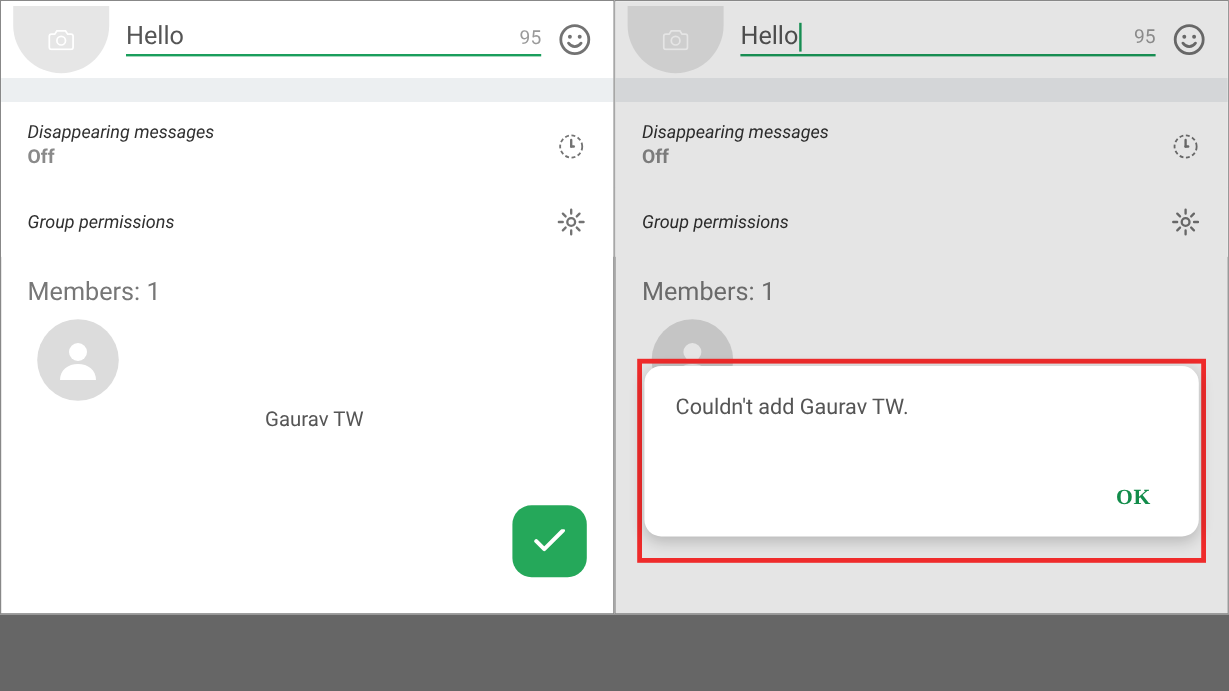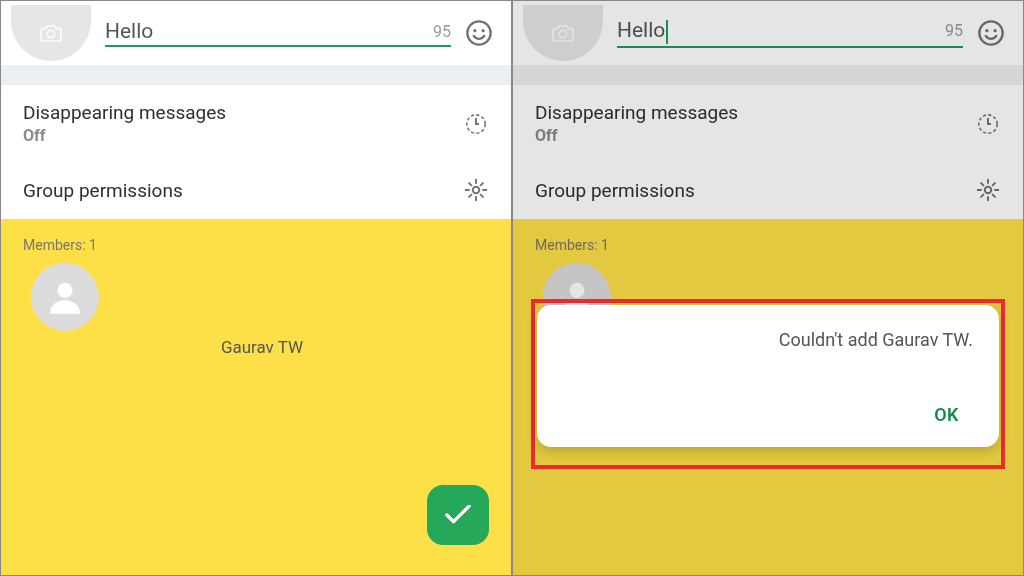--- a/index.html
+++ b/index.html
@@ -1,44 +1,44 @@
 <!DOCTYPE html>
 <html><head>
   <meta charset="utf-8">
   <style>
     * { box-sizing: border-box; margin: 0; padding: 0; }
     body { font-family: -apple-system, BlinkMacSystemFont, 'Segoe UI', Roboto, sans-serif; background: #666; display: flex; width: 1024px; height: 576px; overflow: hidden; }
-    .screen { width: 512px; height: 576px; background: #fde047; position: relative; border: 1px solid #888; }
+    .screen { width: 512px; height: 512px; background: #ffffff; position: relative; border: 1px solid #888; }
     .top-section { background: #fff; }
     .header { display: flex; align-items: center; padding: 4px 18px 4px 10px; background: #fff; }
     .avatar-ph { width: 80px; height: 56px; background: #e6e6e6; border-radius: 0 0 40px 40px; display: flex; align-items: center; justify-content: center; margin-right: 14px; }
     .cam-ic { width: 22px; height: 18px; }
     .name-input { flex: 1; display: flex; align-items: center; border-bottom: 2px solid #1a9e5c; padding-bottom: 2px; margin-right: 14px; position: relative; }
     .name-input .text { font-size: 21px; color: #555; flex: 1; }
     .name-input .counter { font-size: 16px; color: #9a9a9a; margin-left: 48px; }
     .cursor { display: inline-block; width: 2px; height: 24px; background: #1a9e5c; vertical-align: middle; margin-left: 1px; }
     .emoji-ic { width: 28px; height: 28px; color: #737373; }
     .spacer { height: 20px; background: #eceff1; }
     .row { display: flex; align-items: center; padding: 16px 22px; background: #fff; }
     .row-body { flex: 1; }
-    .row-title { font-size: 19px; color: #303030; }
+    .row-title { font-size: 15px; color: #303030; font-style: italic; }
     .row-sub { font-size: 16px; color: #8a8a8a; margin-top: 2px; font-weight: bold; }
     .row-ic { width: 26px; height: 26px; color: #737373; }
-    .members-label { font-size: 14px; color: #777; padding: 18px 22px 10px; }
+    .members-label { font-size: 21px; color: #777; padding: 18px 22px 10px; }
     .member { padding: 0 18px 0 30px; }
     .member-avatar { width: 68px; height: 68px; background: #dcdcdc; border-radius: 50%; display: flex; align-items: center; justify-content: center; margin-bottom: 6px; }
     .person-ic { width: 40px; height: 40px; color: #fff; }
     .member-name { font-size: 17px; color: #555; text-align: center; }
     .fab { position: absolute; bottom: 30px; right: 22px; width: 62px; height: 60px; background: #25a85a; border-radius: 16px; display: flex; align-items: center; justify-content: center; }
     .check-ic { width: 28px; height: 20px; }
     .dim-overlay { position: absolute; inset: 0; background: rgba(0,0,0,0.10); pointer-events: none; }
     .dialog-highlight { position: absolute; left: 18px; right: 18px; top: 298px; height: 170px; border: 4px solid #ef2b2b; }
     .dialog { position: absolute; left: 24px; right: 24px; top: 304px; background: #fff; border-radius: 14px; padding: 24px 26px 16px; box-shadow: 0 4px 12px rgba(0,0,0,0.2); }
-    .dialog-msg { font-size: 18px; color: #555; text-align: right; }
-    .dialog-actions { text-align: right; margin-top: 48px; }
+    .dialog-msg { font-size: 18px; color: #555; }
+    .dialog-actions { text-align: right; margin-top: 48px; font-family: Liberation Serif, serif; }
     .dialog-ok { font-size: 18px; font-weight: 600; color: #128c4a; letter-spacing: 0.5px; padding: 6px 14px; display: inline-block; }
   </style>
 </head>
 <body>
 
 <div class="screen">
   <div class="top-section">
     <div class="header">
       <div class="avatar-ph">
         <svg class="cam-ic" viewBox="0 0 24 20" fill="none">

